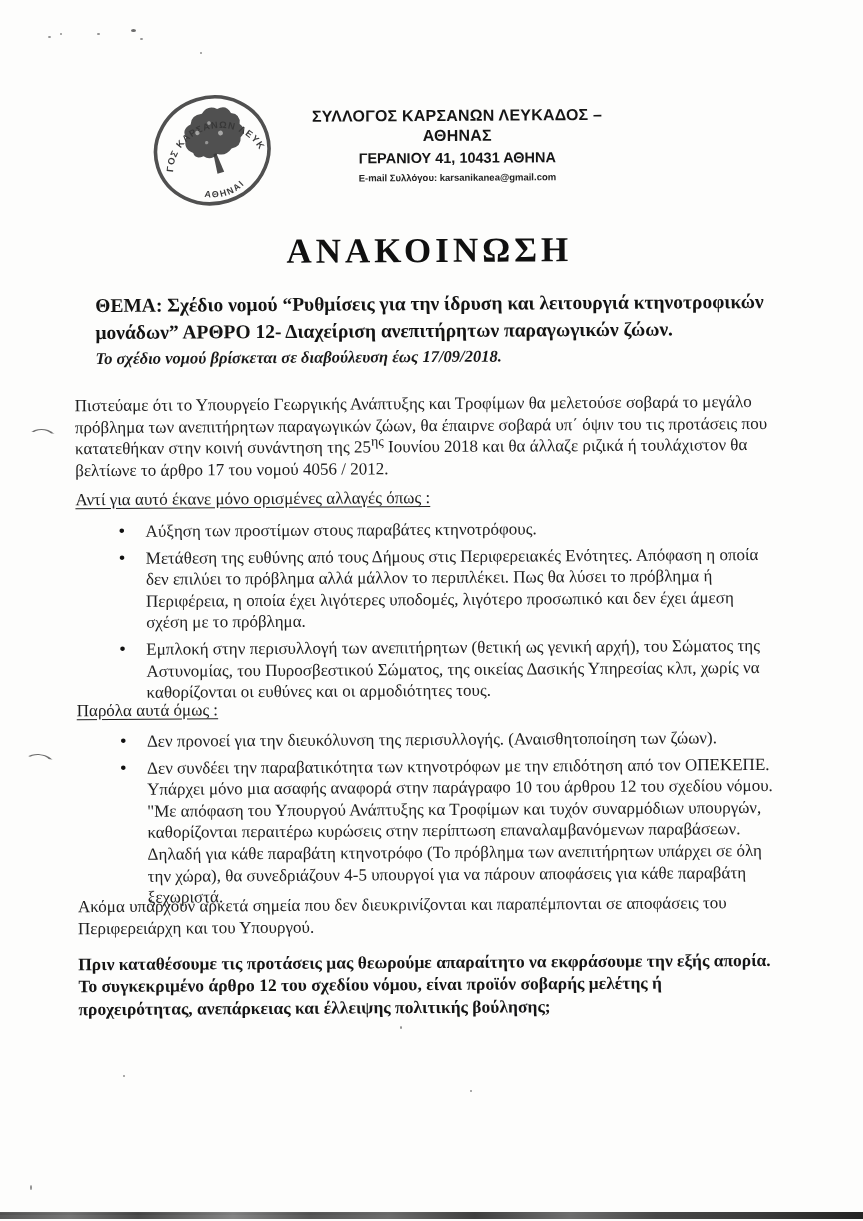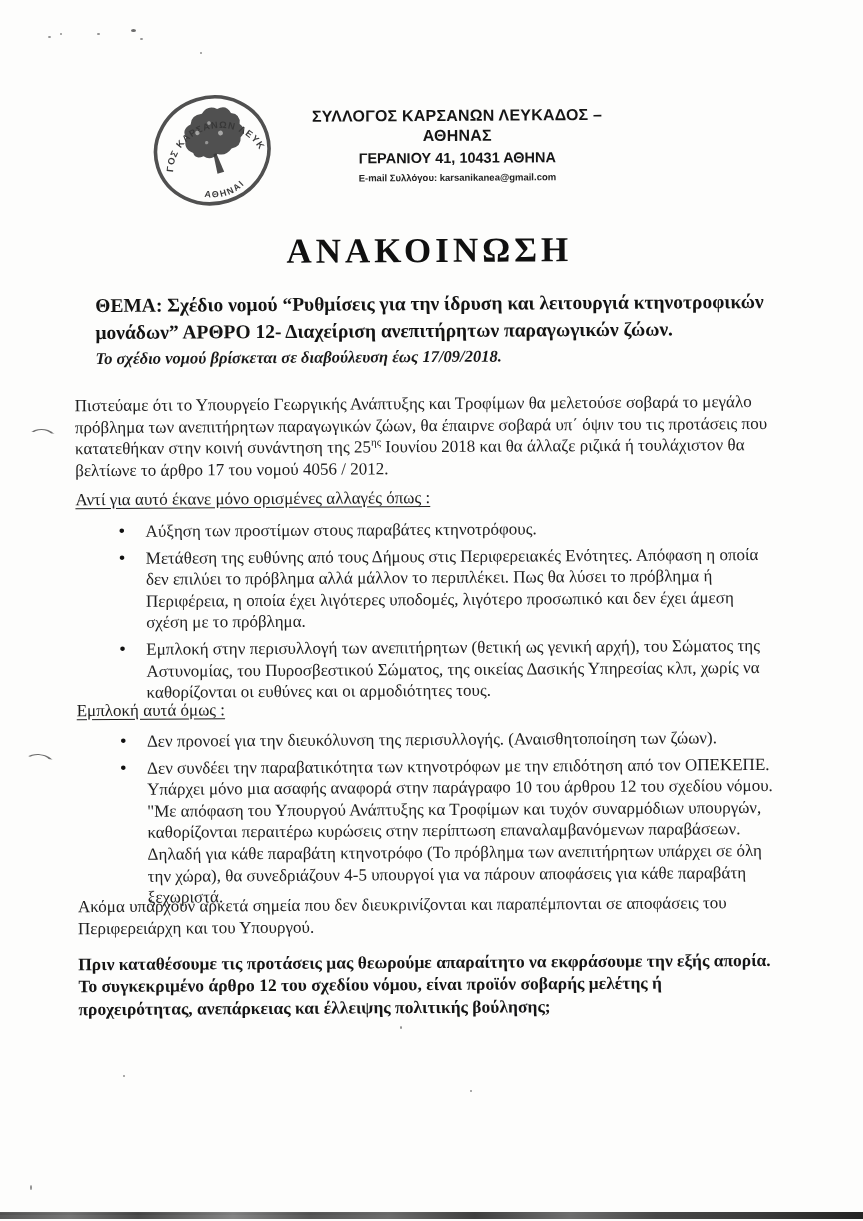--- a/index.html
+++ b/index.html
@@ -81,21 +81,21 @@
     position:absolute;left:-27px;top:-1px;
     font-size:19px;color:#111;
   }
   .list1pos{top:519px;}
   .list2pos{top:729px;}
   .p-closing{top:894px;}
   .p-question{
     top:951px;
     font-weight:bold;font-size:17.5px;line-height:22.4px;color:#161616;
   }
-  sup{font-size:11px;line-height:0;}
+  sup{font-size:14px;line-height:0;}
 
   
   .margin-arc{
     position:absolute;
     border:solid transparent;
     border-top:1.6px solid #4a4a4a;
     border-radius:50% 50% 0 0 / 100% 100% 0 0;
     height:11px;
     opacity:.8;
   }
@@ -171,21 +171,21 @@
 
     <div class="block list1pos">
       <ul class="blist">
           <li><span class="li-text">Αύξηση των προστίμων στους παραβάτες κτηνοτρόφους.</span></li>
           <li><span class="li-text">Μετάθεση της ευθύνης από τους Δήμους στις Περιφερειακές Ενότητες.  Απόφαση η οποία δεν επιλύει  το πρόβλημα αλλά μάλλον το περιπλέκει.  Πως θα λύσει το πρόβλημα ή Περιφέρεια, η οποία έχει λιγότερες υποδομές, λιγότερο προσωπικό και δεν έχει άμεση σχέση με το πρόβλημα.</span></li>
           <li><span class="li-text">Εμπλοκή στην περισυλλογή των ανεπιτήρητων (θετική ως γενική αρχή), του Σώματος της Αστυνομίας, του Πυροσβεστικού Σώματος, της οικείας Δασικής Υπηρεσίας κλπ, χωρίς να καθορίζονται οι ευθύνες και οι αρμοδιότητες τους.</span></li>
         </ul>
     </div>
 
     <div class="block h2pos">
-      <span class="h-underline">Εμπλοκή αυτά όμως :</span>
+      <span class="h-underline">Παρόλα αυτά όμως :</span>
     </div>
 
     <div class="block list2pos">
       <ul class="blist">
           <li><span class="li-text">Δεν προνοεί για την διευκόλυνση της περισυλλογής. (Αναισθητοποίηση των ζώων).</span></li>
           <li><span class="li-text">Δεν συνδέει την παραβατικότητα των κτηνοτρόφων με την επιδότηση από τον ΟΠΕΚΕΠΕ. Υπάρχει μόνο μια ασαφής αναφορά στην παράγραφο 10 του άρθρου 12 του σχεδίου νόμου. "Με απόφαση του Υπουργού Ανάπτυξης κα Τροφίμων και τυχόν συναρμόδιων υπουργών, καθορίζονται περαιτέρω κυρώσεις στην περίπτωση επαναλαμβανόμενων παραβάσεων. Δηλαδή για κάθε παραβάτη κτηνοτρόφο (Το πρόβλημα των ανεπιτήρητων υπάρχει σε όλη την χώρα), θα συνεδριάζουν 4-5 υπουργοί για να πάρουν αποφάσεις για κάθε παραβάτη ξεχωριστά.</span></li>
         </ul>
     </div>
 
     <div class="block p-closing">Ακόμα υπάρχουν αρκετά σημεία που δεν διευκρινίζονται και παραπέμπονται σε αποφάσεις του Περιφερειάρχη και του Υπουργού.</div>

